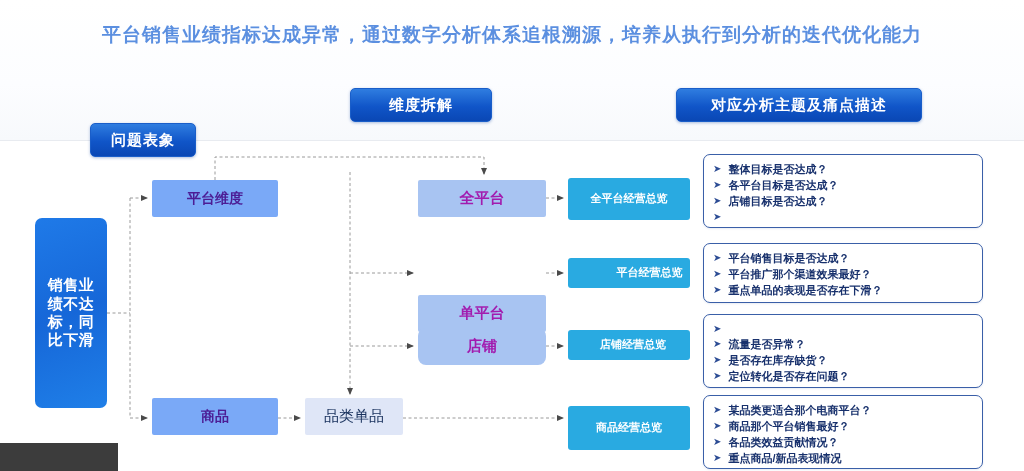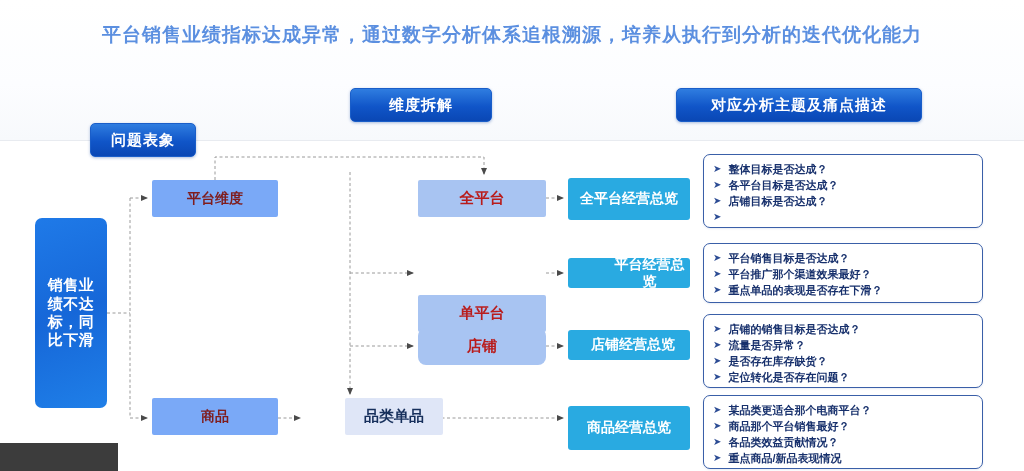--- a/index.html
+++ b/index.html
@@ -53,44 +53,44 @@
   #node-root{
     left:35px;top:78px;width:72px;height:190px;
     background:linear-gradient(160deg,#1f7ae8 0%,#1667d8 50%,#1f7fe8 100%);
     border-radius:7px;
     color:#fff;font-size:15px;font-weight:700;letter-spacing:.5px;
     padding:0 8px;
   }
   
   .dim{
     background:#7aa9f7;
-    color:#7f1d1d;font-size:14px;font-weight:700;
+    color:#4c1d95;font-size:14px;font-weight:700;
     border-radius:2px;
   }
   #node-platform-dim{left:152px;top:40px;width:126px;height:37px;}
   #node-goods{left:152px;top:258px;width:126px;height:37px;}
 
   
   .sub{
     background:#a8c4f2;
-    color:#b91c1c;font-size:15px;font-weight:700;
+    color:#a21caf;font-size:15px;font-weight:700;
     border-radius:2px;
   }
   #node-all-platform{left:418px;top:40px;width:128px;height:37px;}
   #node-single-platform{left:418px;top:115px;width:128px;height:37px;margin-top:40px;}
   #node-shop{left:418px;top:188px;width:128px;height:37px;border-radius:8px;}
   #node-category-item{
     left:305px;top:258px;width:98px;height:37px;
-    background:#dfe6f7;color:#17305c;font-size:15px;font-weight:700;border-radius:2px;margin-left:40px;
+    background:#dfe6f7;color:#17305c;font-size:15px;font-weight:400;border-radius:2px;
   }
 
   
   .topic{
     background:#29aae1;
-    color:#ffffff;font-size:14px;font-weight:700;
+    color:#ffffff;font-size:11px;font-weight:700;
     border-radius:3px;
     padding:0 4px;
   }
   #node-topic-1{left:568px;top:38px;width:122px;height:42px;}
   #node-topic-2{left:568px;top:118px;width:122px;height:30px;padding-left:45px;}
   #node-topic-3{left:568px;top:190px;width:122px;height:30px;padding-left:12px;}
   #node-topic-4{left:568px;top:266px;width:122px;height:44px;}
 
   
   .panel{
@@ -213,21 +213,20 @@
       </div>
       <div class="bullet">
         <span class="mark">➤</span>
         <span>重点单品的表现是否存在下滑？</span>
       </div>
     </div>
 
     <div class="panel" id="panel-3">
       <div class="bullet">
         <span class="mark">➤</span>
-        <span>店铺的销售目标是否达成？</span>
       </div>
       <div class="bullet">
         <span class="mark">➤</span>
         <span>流量是否异常？</span>
       </div>
       <div class="bullet">
         <span class="mark">➤</span>
         <span>是否存在库存缺货？</span>
       </div>
       <div class="bullet">

